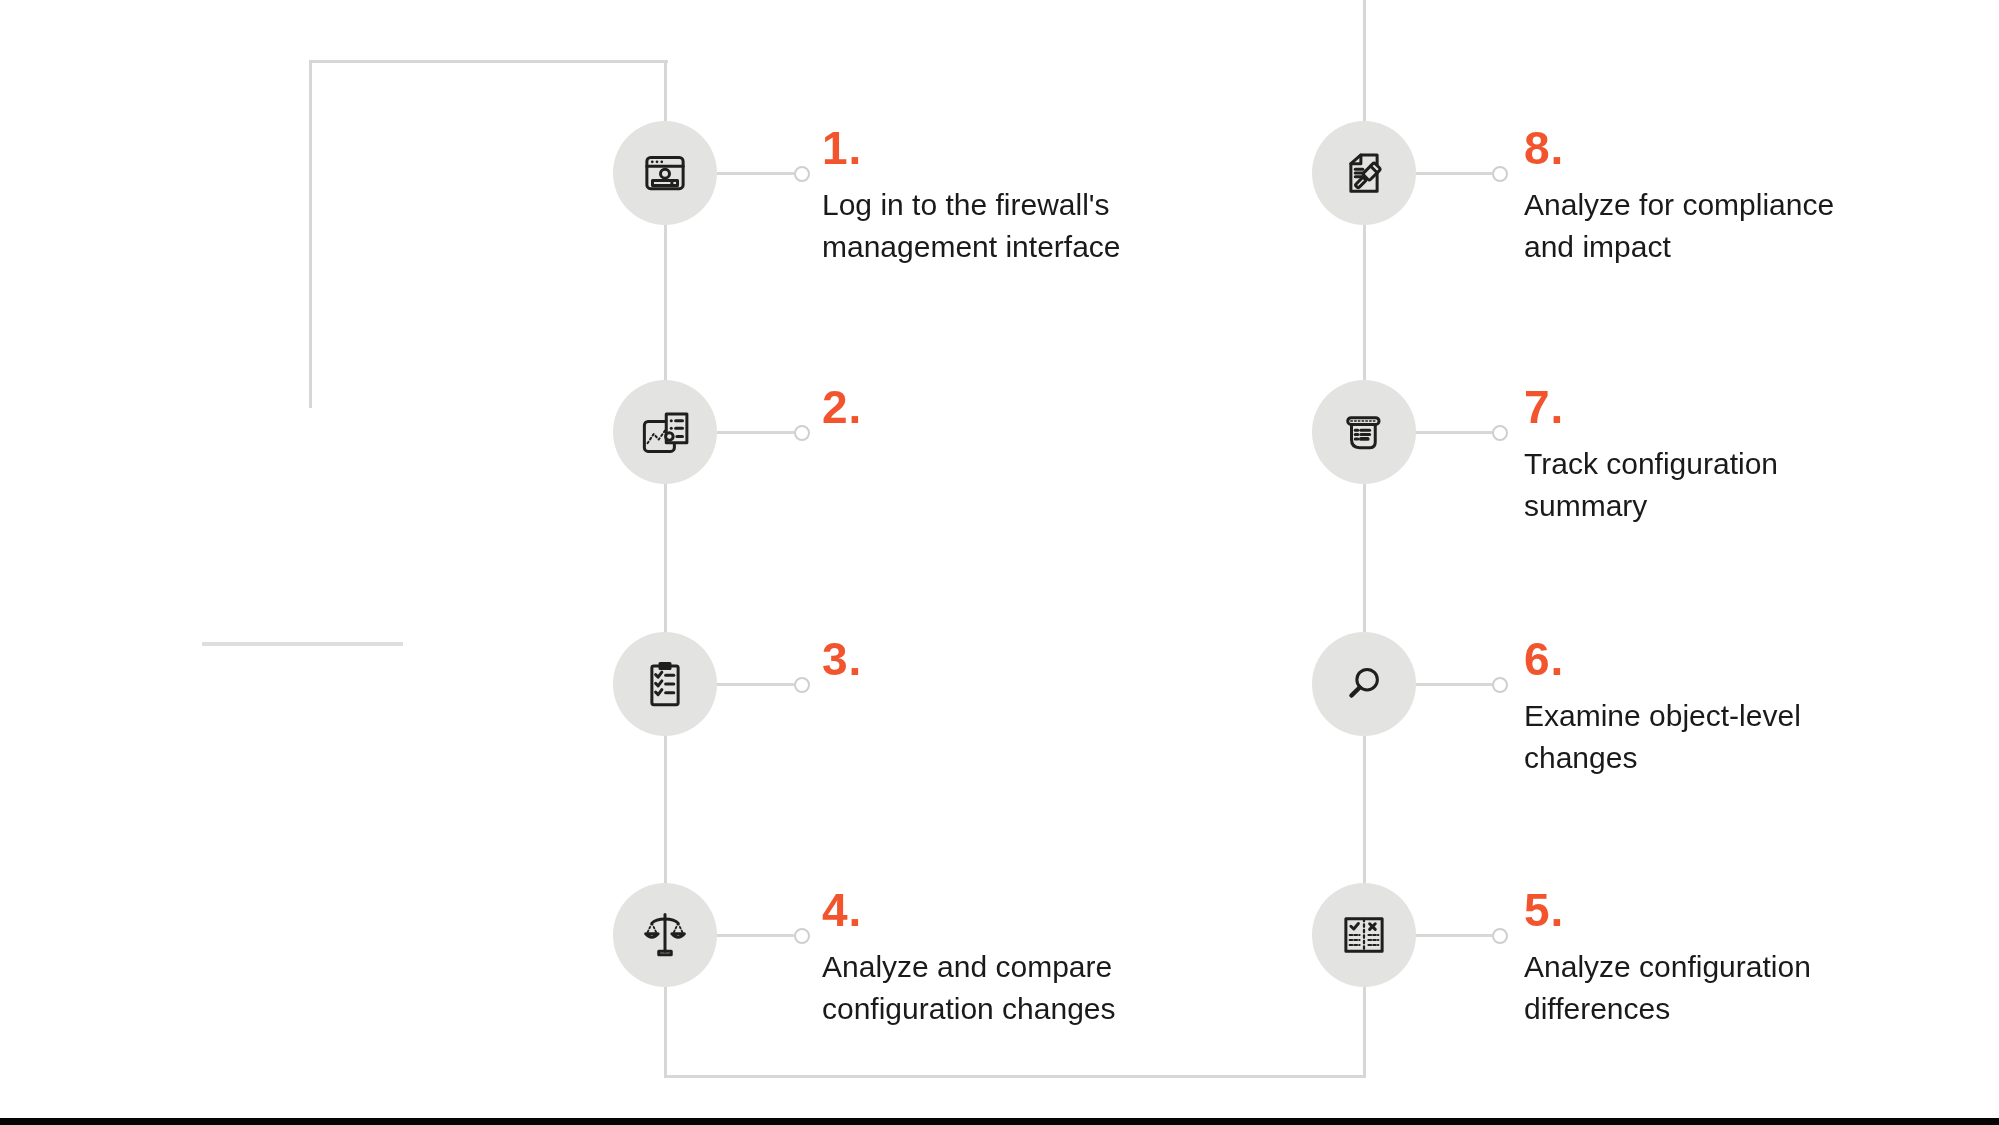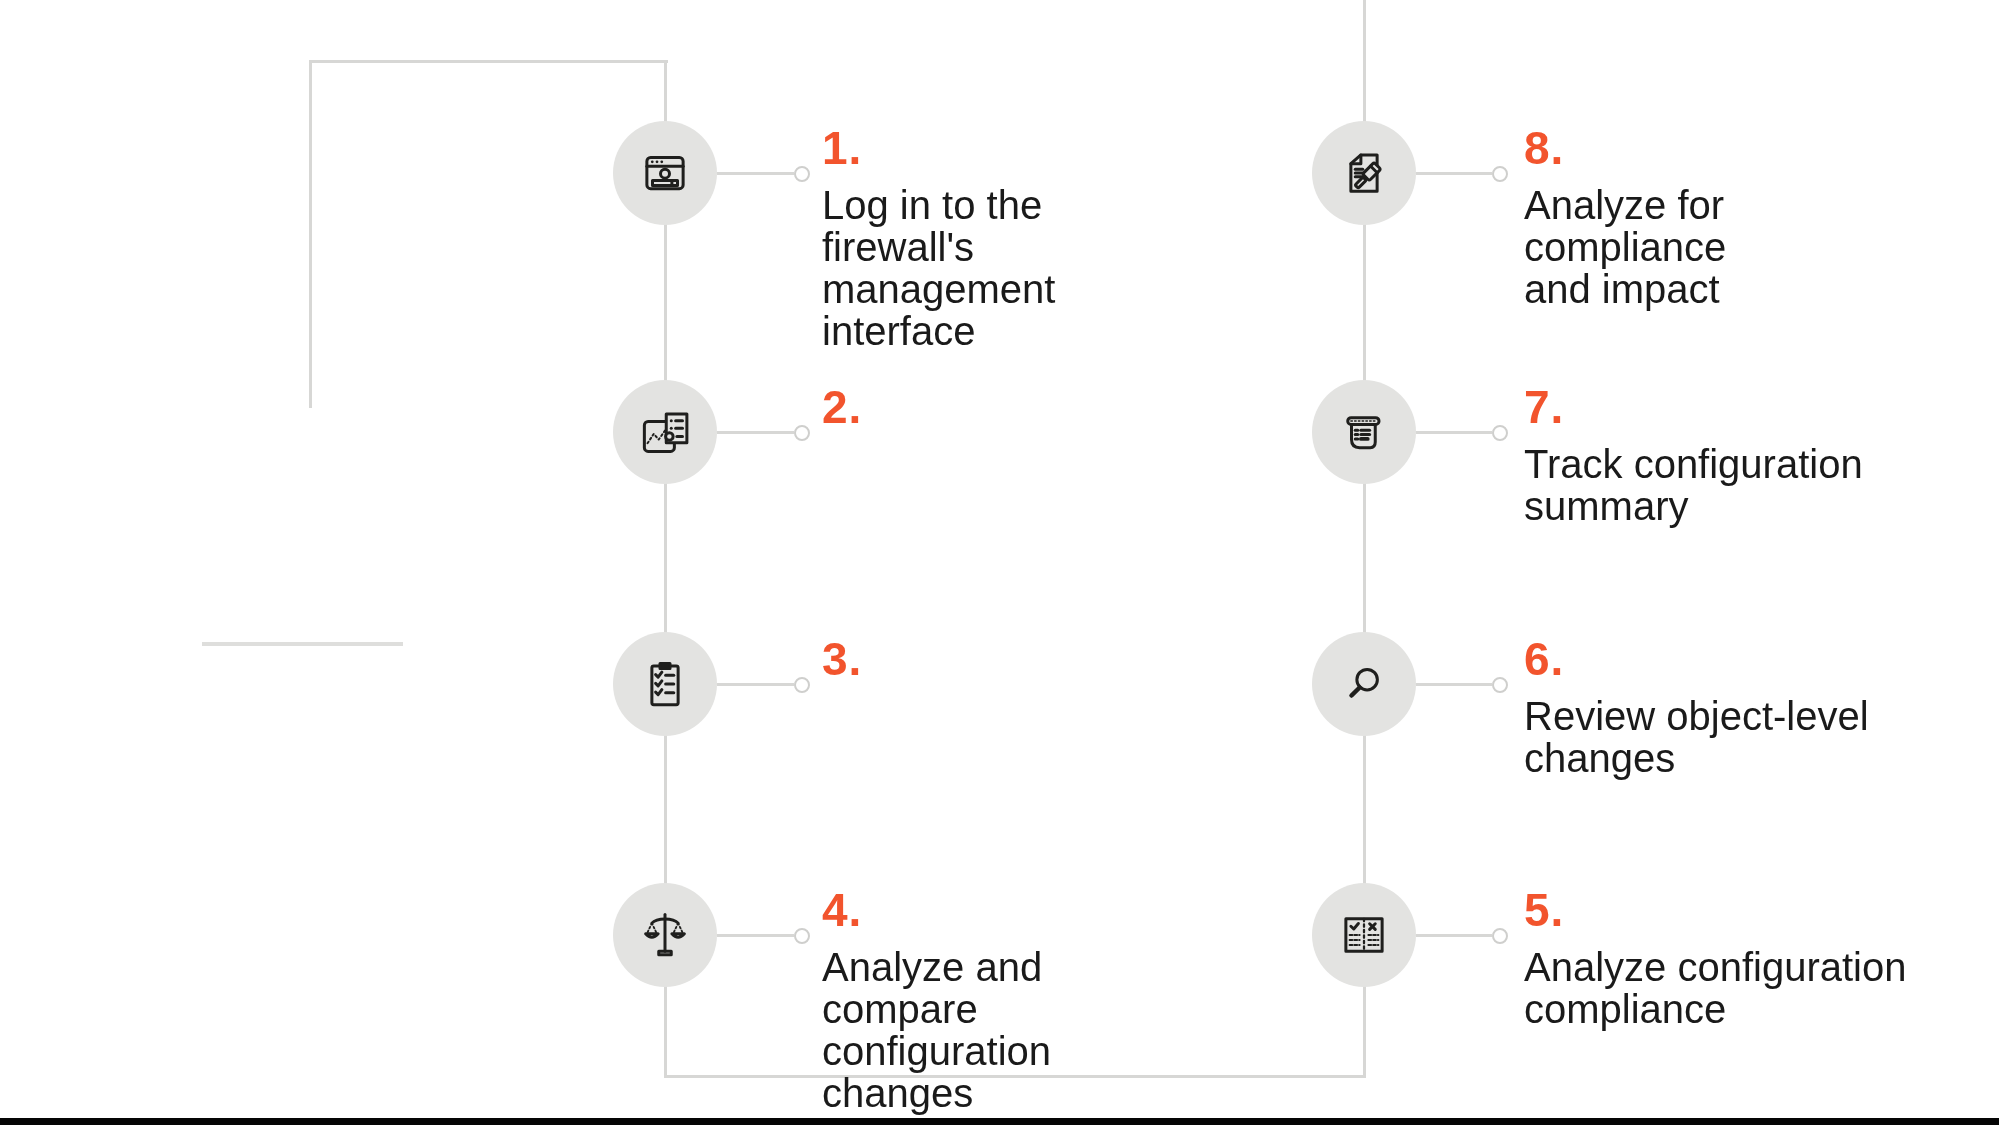--- a/index.html
+++ b/index.html
@@ -16,21 +16,21 @@
           background:#e3e3e1;display:flex;align-items:center;justify-content:center;z-index:2;}
   .circle svg{display:block;}
 
   
   .ring{position:absolute;width:12px;height:12px;border-radius:50%;
         border:2px solid #cfcfcd;background:#ffffff;z-index:2;}
 
   
   .step-text{position:absolute;z-index:2;}
   .step-num{font-size:46px;font-weight:700;line-height:46px;color:#f2542d;letter-spacing:1px;}
-  .step-label{margin-top:13px;font-size:40px;line-height:42px;color:#1a1a1a;white-space:pre-line;}
+  .step-label{margin-top:13px;font-size:30px;line-height:42px;color:#1a1a1a;white-space:pre-line;}
 
   
   .title{position:absolute;left:38px;top:430px;width:534px;text-align:center;
          font-size:46px;font-weight:700;line-height:58px;color:#111111;
          letter-spacing:-0.5px;white-space:pre-line;z-index:2;}
   .title-underline{position:absolute;left:202px;top:642px;width:201px;height:4px;background:#dededc;}
 
   .bottom-bar{position:absolute;left:0;top:1118px;width:1999px;height:7px;background:#050505;}
 
   .ic{stroke:#1f1f1d;fill:none;stroke-width:2.4;stroke-linecap:round;stroke-linejoin:round;}
@@ -199,23 +199,23 @@
     <div class="step-label">Analyze for compliance
 and impact</div>
   </div>
   <div class="step-text" style="left:1524px;top:384px;width:400px;">
     <div class="step-num">7.</div>
     <div class="step-label">Track configuration
 summary</div>
   </div>
   <div class="step-text" style="left:1524px;top:636px;width:400px;">
     <div class="step-num">6.</div>
-    <div class="step-label">Review object-level
+    <div class="step-label">Examine object-level
 changes</div>
   </div>
   <div class="step-text" style="left:1524px;top:887px;width:400px;">
     <div class="step-num">5.</div>
     <div class="step-label">Analyze configuration
-compliance</div>
+differences</div>
   </div>
 
   <div class="bottom-bar"></div>
 </div>
 
 </body></html>

